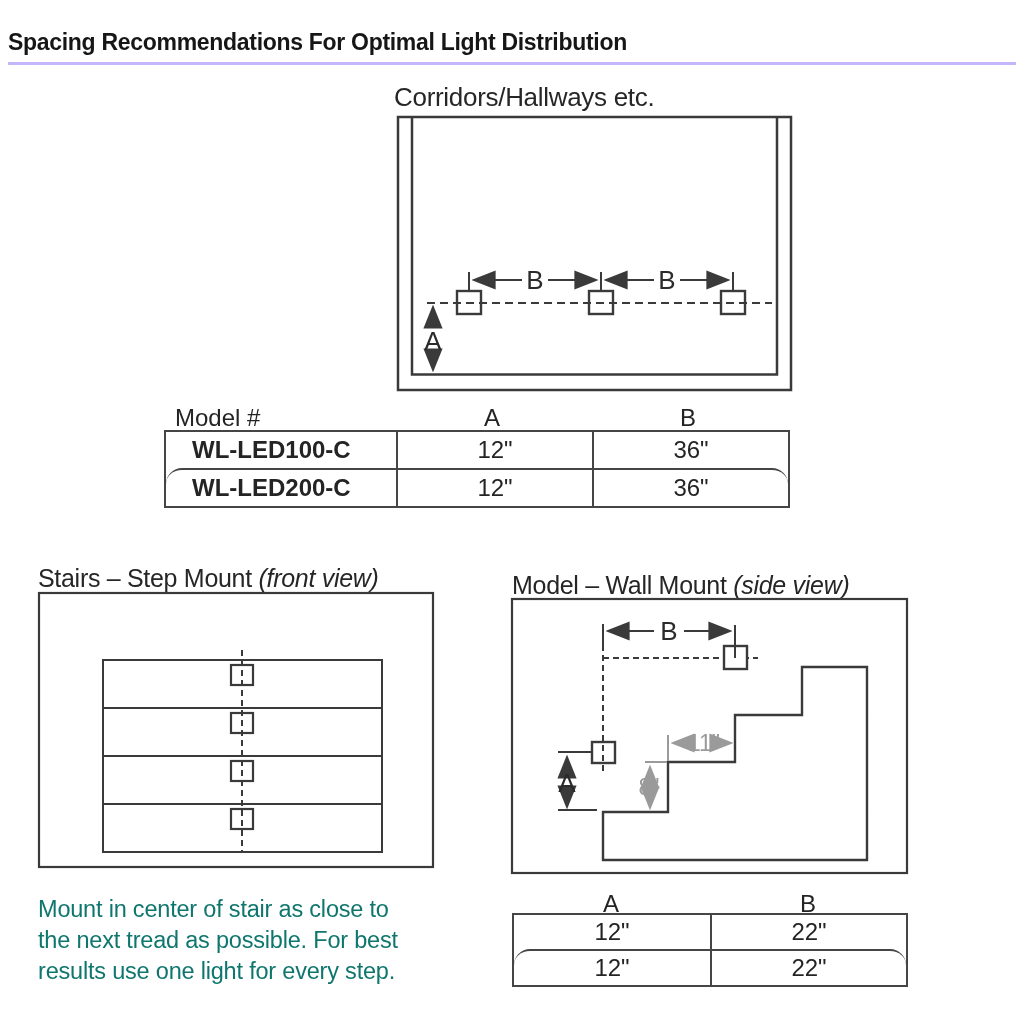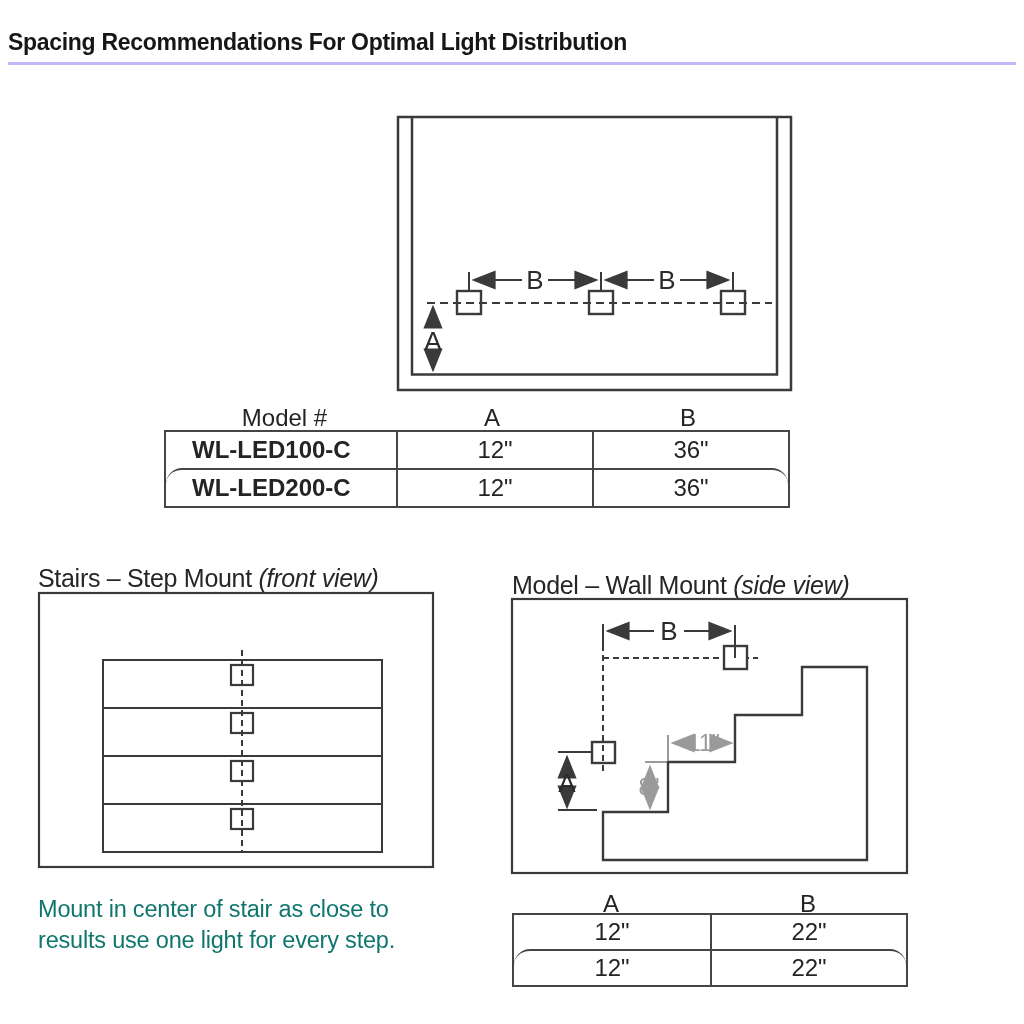--- a/index.html
+++ b/index.html
@@ -16,21 +16,21 @@
   .sm-heading{font-size:25px;}
 
   svg{display:block;}
   svg text{font-family:"Liberation Sans",sans-serif;fill:#2b2b2b;}
   .dimlabel{font-size:26px;}
   .graylabel{font-size:23px;fill:#9a9a9a;}
 
   
   .tbl-head{display:grid;font-size:24px;color:#242424;}
   .tbl-head .hc{text-align:center;}
-  .tbl-head .hl{padding-left:11px;text-align:center;}
+  .tbl-head .hl{padding-left:11px;text-align:left;}
   .tbl-body{border:2px solid #454545;}
   .trow{display:grid;align-items:center;font-size:24px;color:#242424;}
   .trow + .trow{border-top:2px solid #454545;border-radius:16px;}
   .trow .cell{text-align:center;}
   .trow .cell + .cell{border-left:2px solid #454545;height:100%;
                       display:flex;align-items:center;justify-content:center;}
   .t1 .tbl-head{grid-template-columns:230px 196px 196px;height:26px;align-items:end;}
   .t1 .tbl-body{width:626px;box-sizing:border-box;}
   .t1 .trow{grid-template-columns:230px 196px 196px;height:36px;}
   .t1 .model{font-weight:bold;padding-left:26px;text-align:left;}
@@ -40,20 +40,21 @@
 
   .note{font-size:23.5px;line-height:31px;color:#0f766e;letter-spacing:-0.2px;}
 </style>
 </head>
 <body>
 
 <div class="page">
 
   <div class="abs main-title">Spacing Recommendations For Optimal Light Distribution</div>
 
+  <div class="abs sec-heading" style="left:394px;top:82px;">Corridors/Hallways etc.</div>
 
   <svg class="abs" style="left:394px;top:113px;" width="404" height="282" viewBox="0 0 404 282">
     <defs>
       <marker id="arr" viewBox="0 0 10 8" refX="9" refY="4" markerWidth="12" markerHeight="10" orient="auto">
         <path d="M0,0 L10,4 L0,8 Z" fill="#3a3a3a"></path>
       </marker>
       <marker id="arrg" viewBox="0 0 10 8" refX="9" refY="4" markerWidth="12" markerHeight="10" orient="auto">
         <path d="M0,0 L10,4 L0,8 Z" fill="#9a9a9a"></path>
       </marker>
     </defs>
@@ -133,20 +134,21 @@
     <g stroke="#3a3a3a" stroke-width="2.2" fill="none">
       <rect x="197" y="77" width="22" height="20"></rect>
       <rect x="197" y="125" width="22" height="20"></rect>
       <rect x="197" y="173" width="22" height="20"></rect>
       <rect x="197" y="221" width="22" height="20"></rect>
     </g>
   </svg>
 
   <div class="abs note" style="left:38px;top:894px;width:420px;">
     <div>Mount in center of stair as close to</div>
+    <div>the next tread as possible. For best</div>
     <div>results use one light for every step.</div>
   </div>
 
   <div class="abs sec-heading sm-heading" style="left:512px;top:571px;">
     <span>Model – Wall Mount</span>
     <span class="view">(side view)</span>
   </div>
 
   <svg class="abs" style="left:508px;top:595px;" width="404" height="284" viewBox="0 0 404 284">
     <rect x="4" y="4" width="395" height="274" stroke="#3a3a3a" stroke-width="2.2" fill="none"></rect>

